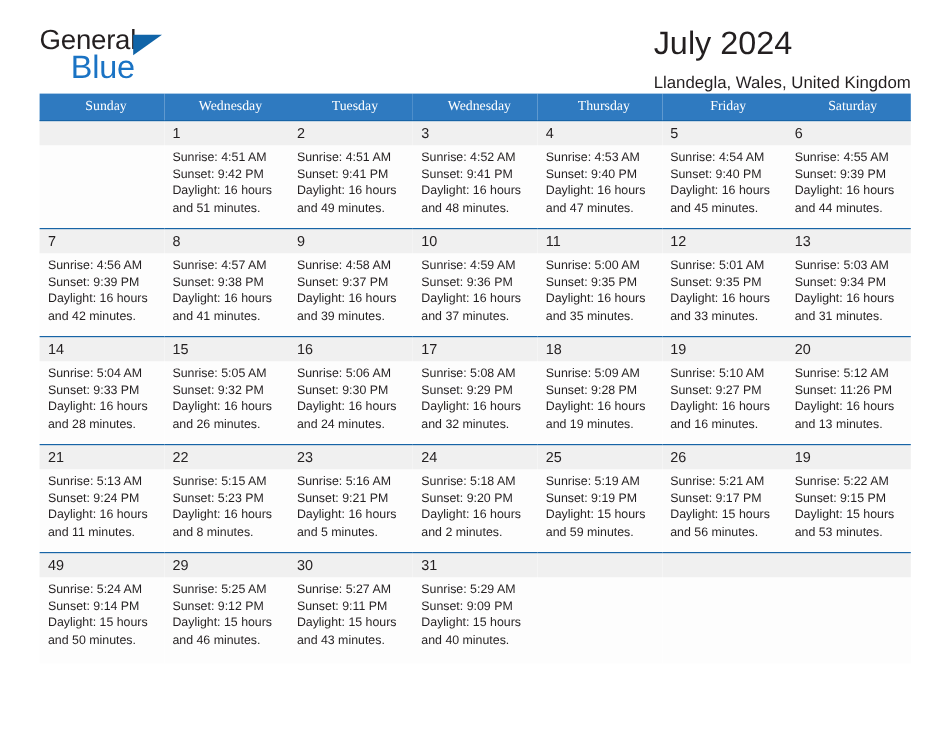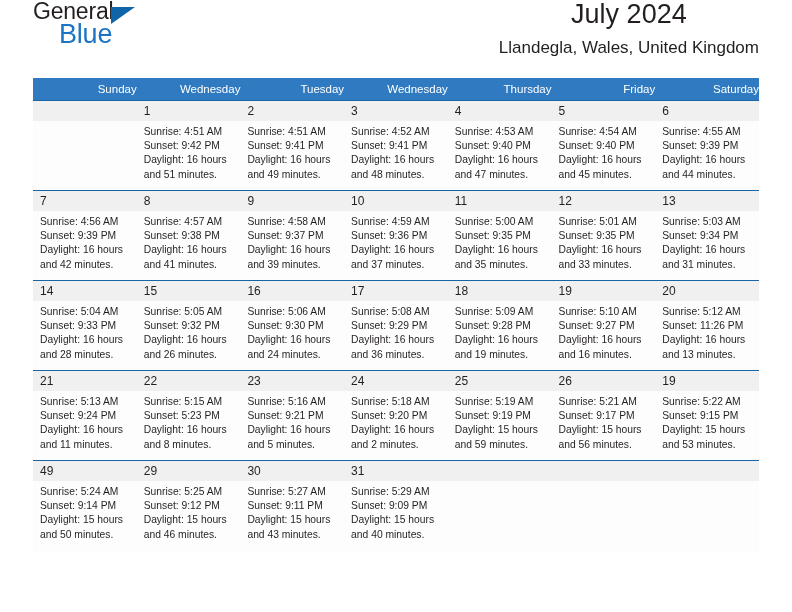--- a/index.html
+++ b/index.html
@@ -22,20 +22,21 @@
     position: relative;
     padding: 0 33px;
   }
 
   
   .topbar {
     display: flex;
     align-items: flex-start;
     justify-content: space-between;
     height: 70px;
+    padding-top: 22px;
   }
   .logo {
     position: relative;
     width: 120px;
     height: 46px;
     line-height: 1;
   }
   .logo-general {
     font-size: 23px;
     color: #231f20;
@@ -53,52 +54,53 @@
   .logo-tri {
     position: absolute;
     left: 78px;
     top: 7px;
     width: 0;
     height: 0;
     border-left: 24px solid #1064a8;
     border-bottom: 17px solid transparent;
   }
   .titles {
-    text-align: center;
+    text-align: left;
     padding-top: 0px;
   }
   .cal-title {
     font-size: 27px;
     color: #231f20;
     line-height: 1.05;
     font-weight: normal;
     margin: 0;
   }
   .cal-sub {
-    font-size: 17px;
+    font-size: 14px;
     color: #231f20;
     margin-top: 10px;
   }
 
   
   .cal {
     width: 726px;
     border-collapse: collapse;
     table-layout: fixed;
     margin-top: 8px;
   }
   .cal th {
     background: #2f7ac0;
     color: #ffffff;
     font-size: 11.5px;
     font-weight: normal;
-    text-align: right;
+    text-align: center;
     padding: 5px 0 5px 7px;
     height: 22px;
     border: none;
+    font-family: Liberation Serif, serif;
   }
   .cal td {
     vertical-align: top;
     padding: 0;
     border-top: 1.5px solid #1764a6;
     background: #fdfdfd;
     height: 90px;
   }
   .cal tr.week-last td { height: 92px; }
   .daynum {
@@ -301,21 +303,21 @@
               <div>Daylight: 16 hours</div>
               <div>and 24 minutes.</div>
             </div>
           </td>
           <td>
             <div class="daynum">17</div>
             <div class="info">
               <div>Sunrise: 5:08 AM</div>
               <div>Sunset: 9:29 PM</div>
               <div>Daylight: 16 hours</div>
-              <div>and 36 minutes.</div>
+              <div>and 32 minutes.</div>
             </div>
           </td>
           <td>
             <div class="daynum">18</div>
             <div class="info">
               <div>Sunrise: 5:09 AM</div>
               <div>Sunset: 9:28 PM</div>
               <div>Daylight: 16 hours</div>
               <div>and 19 minutes.</div>
             </div>

